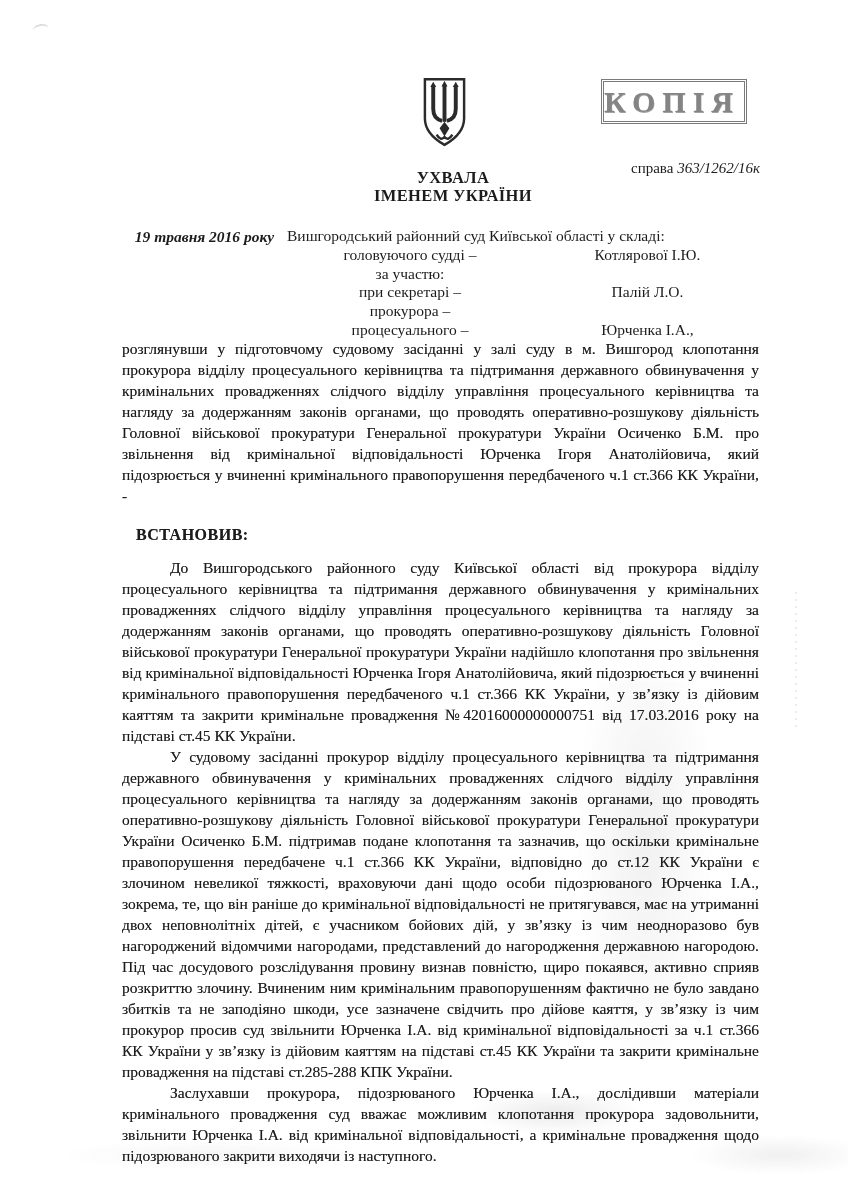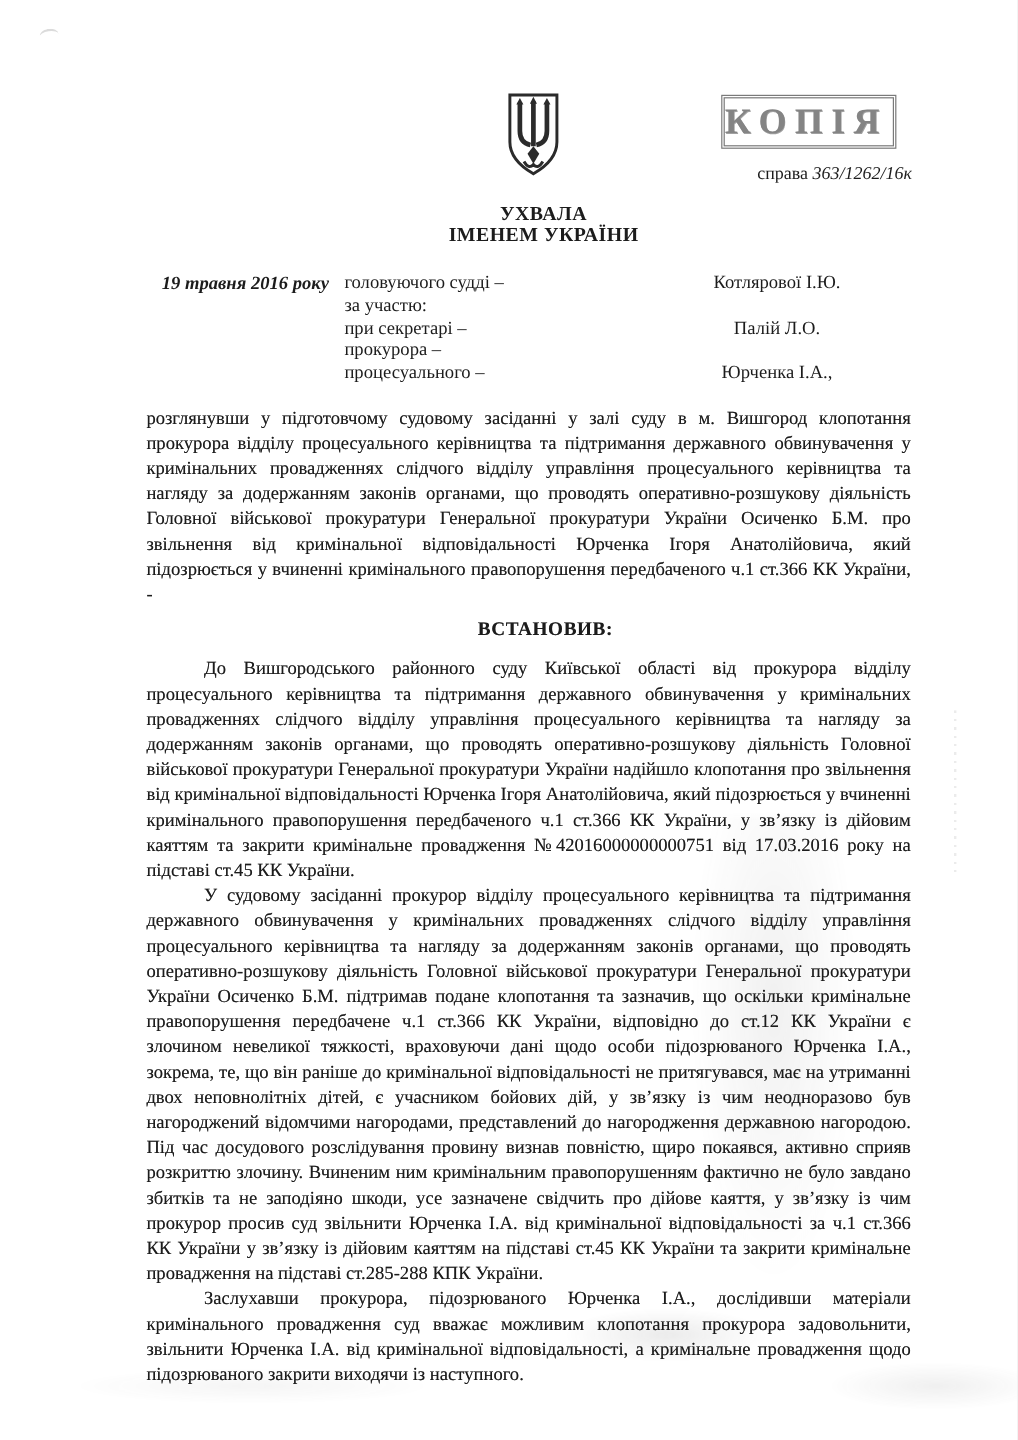--- a/index.html
+++ b/index.html
@@ -19,50 +19,50 @@
     box-sizing:border-box;
     line-height:39px;
     font-weight:bold;font-size:30px;letter-spacing:7px;
     color:#7a7a7a;
     text-shadow:0.5px 0.5px 0 #9a9a9a;
     opacity:.92;
     margin-top:12px;
   }
   .coat{position:absolute;left:420px;top:76px;width:49px;height:74px;}
   .case-line{
-    position:absolute;top:137px;right:88px;
+    position:absolute;top:160px;right:88px;
     font-size:15px;white-space:nowrap;
   }
   .case-line .num{font-style:italic;}
   .doc-title{
     position:absolute;top:169px;left:29px;width:848px;
     text-align:center;font-weight:bold;font-size:16.5px;line-height:18px;
     letter-spacing:.4px;
   }
   
   .court-block{
     position:absolute;top:227px;left:122px;width:640px;
     display:flex;font-size:15.5px;
   }
   .hearing-date{width:165px;font-weight:bold;font-style:italic;padding-top:1px;text-align:center;}
   .composition{flex:1;line-height:18.8px;}
   .comp-row{display:flex;}
-  .comp-role{width:246px;}
+  .comp-role{width:246px;text-align:center;}
   .comp-name{flex:1;text-align:center;}
   
   .content{
     position:absolute;top:338px;left:122px;width:637px;
     font-size:15.5px;line-height:21px;text-align:justify;
     text-shadow:0 0 .35px rgba(20,20,20,.55);
   }
   .content p{margin:0;}
   .content p.indent{text-indent:48px;}
   .established{
-    text-align:center;font-weight:bold;font-size:16px;
-    margin:8px 0 12px;letter-spacing:.5px;
+    font-weight:bold;font-size:16px;
+    margin:18px 0 12px;letter-spacing:.5px;
     transform:translateX(14px);
   }
   
   .artifact{position:absolute;pointer-events:none;}
   .streak{
     left:575px;top:680px;width:140px;height:390px;
     background:radial-gradient(ellipse at 50% 40%,rgba(70,70,70,.08),transparent 70%);
     filter:blur(2px);
   }
   .smudge1{
@@ -128,20 +128,21 @@
   </div>
 
   <div class="doc-title">
     <div>УХВАЛА</div>
     <div>ІМЕНЕМ УКРАЇНИ</div>
   </div>
 
   <div class="court-block">
     <div class="hearing-date">19 травня 2016 року</div>
     <div class="composition">
+      <div>Вишгородський районний суд Київської області у складі:</div>
       <div class="comp-row">
         <span class="comp-role">головуючого  судді –</span>
         <span class="comp-name">Котлярової І.Ю.</span>
       </div>
       <div class="comp-row">
         <span class="comp-role">за участю:</span>
         <span class="comp-name"></span>
       </div>
       <div class="comp-row">
         <span class="comp-role">при секретарі –</span>

